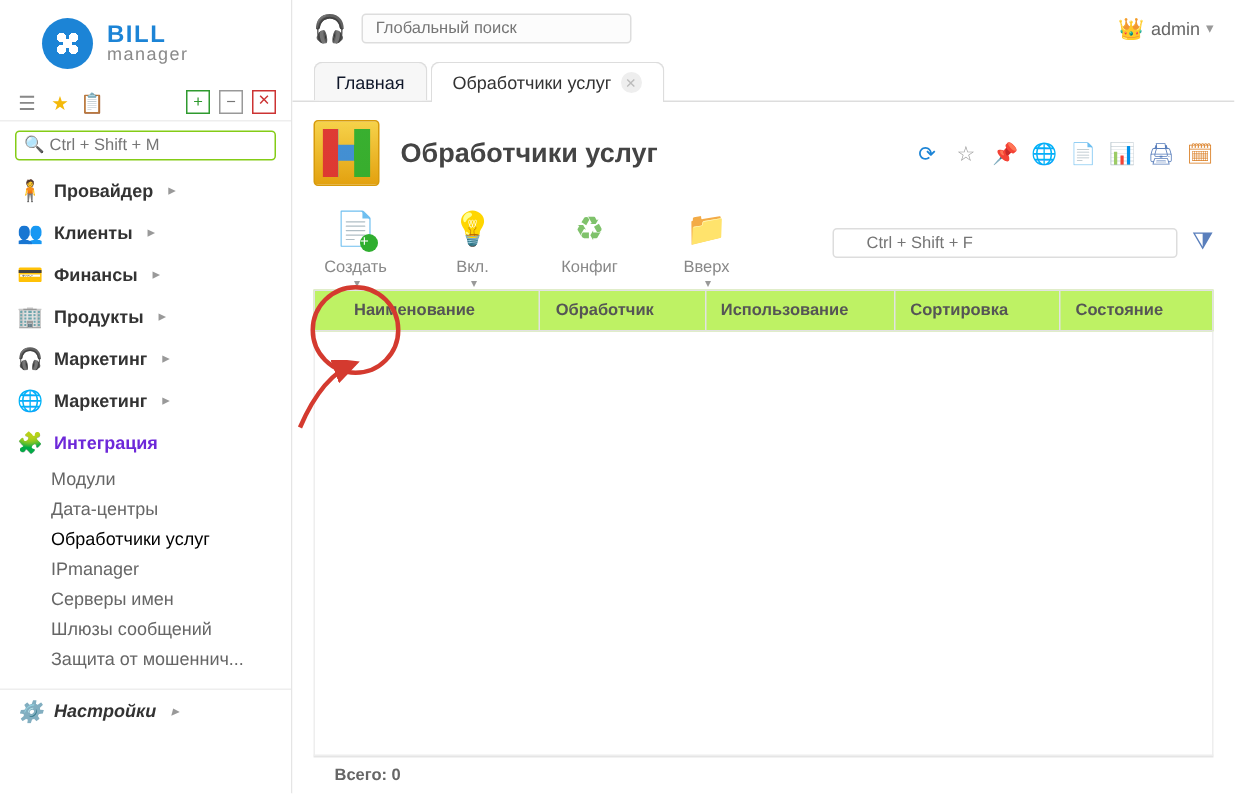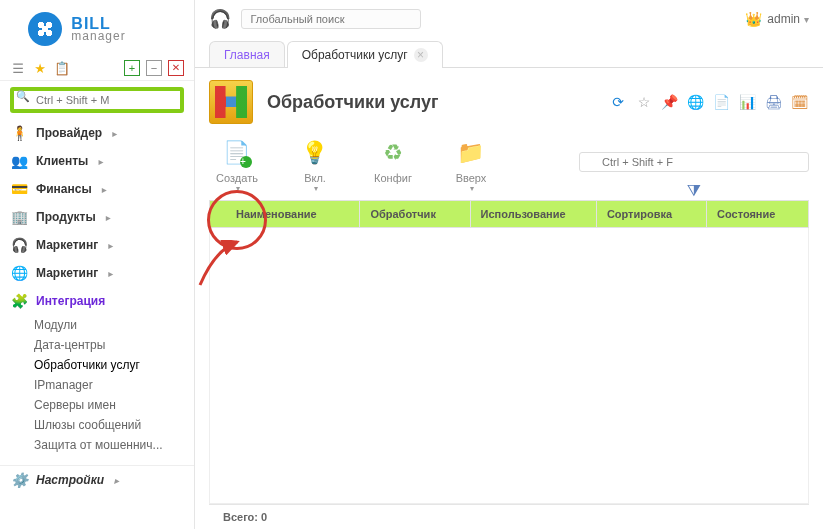--- a/index.html
+++ b/index.html
@@ -25,21 +25,21 @@
   .side-toolbar .spacer { flex:1; }
   .tb-icn { width:16px; height:16px; display:inline-flex; align-items:center; justify-content:center; cursor:pointer; font-size:13px; }
   .tb-icn.star { color:#f4b90a; }
   .tb-icn.clip { color:#9a7b4f; }
   .tb-icn.plus { color:#2f9a2f; border:1px solid #2f9a2f; font-size:11px; line-height:1; }
   .tb-icn.minus { color:#777; border:1px solid #999; font-size:11px; line-height:1; }
   .tb-icn.cross { color:#c33; border:1px solid #c33; font-size:10px; line-height:1;}
   .tb-icn.layout { color:#888; }
 
   .side-search { padding:6px 10px; }
-  .side-search .inp { width:100%; border:4px solid #84cc16; border-radius:3px; padding:3px 6px 3px 22px; color:#999; font-size:11px; background:#fff; }
+  .side-search .inp { width:100%; border:1px solid #84cc16; border-radius:3px; padding:3px 6px 3px 22px; color:#999; font-size:11px; background:#fff; }
   .side-search { position:relative; }
   .side-search::before { content:"🔍"; position:absolute; left:16px; top:9px; font-size:11px; color:#aaa; }
 
   .nav { list-style:none; }
   .nav > li { padding:6px 10px 6px 12px; cursor:pointer; display:flex; align-items:center; gap:8px; }
   .nav > li .nm { color:#333; font-weight:bold; }
   .nav > li .chev { color:#999; font-size:10px; margin-left:2px; }
   .nav > li.expanded .nm { color:#6d28d9; }
   .nav-icn { width:16px; height:16px; display:inline-flex; align-items:center; justify-content:center; font-size:14px; }
   .nav-icn.provider::before { content:"🧍"; }
@@ -62,21 +62,21 @@
   .topbar { height:38px; display:flex; align-items:center; padding:0 14px; gap:10px; }
   .topbar .headset { color:#2f9a2f; font-size:18px; }
   .global-search { border:1px solid #ddd; border-radius:3px; padding:3px 8px; color:#aaa; width:180px; font-size:11px; background:#fcfcfc; }
   .topbar .spacer { flex:1; }
   .user { display:flex; align-items:center; gap:4px; cursor:pointer; }
   .user .uicon { color:#d97a1c; font-size:14px; }
   .user .uname { color:#666; }
   .user .chev { color:#999; font-size:10px; }
 
   .tabs { display:flex; align-items:flex-end; padding:0 14px; border-bottom:1px solid #ddd; gap:2px; position:relative; height:30px;}
-  .tab { border:1px solid #ddd; border-bottom:none; border-radius:6px 6px 0 0; padding:6px 14px 5px; color:#8b5cf6; background:#f7f7f7; cursor:pointer; display:flex; align-items:center; gap:6px; font-size:12px; }
+  .tab { border:1px solid #ddd; border-bottom:none; border-radius:6px 6px 0 0; padding:6px 14px 5px; color:#0f172a; background:#f7f7f7; cursor:pointer; display:flex; align-items:center; gap:6px; font-size:12px; }
   .tab.active { background:#fff; color:#333; position:relative; top:1px; padding-bottom:6px;}
   .tab .close { color:#bbb; border-radius:50%; width:14px; height:14px; display:inline-flex; align-items:center; justify-content:center; font-size:12px; background:#eee; }
 
   .page { flex:1; padding:12px 14px 0 14px; position:relative; display:flex; flex-direction:column; }
 
   .page-head { display:flex; align-items:center; gap:14px; }
   .page-icon { width:44px; height:44px; background:linear-gradient(#f6d24a,#e3a10f); border:1px solid #d79a0a; border-radius:3px; position:relative; }
   .page-icon::before { content:""; position:absolute; inset:5px; background:
       linear-gradient(90deg,#d33 0 33%, #3a8ddb 33% 66%, #2fae2f 66% 100%);
       clip-path: polygon(0 0,33% 0,33% 33%,66% 33%,66% 0,100% 0,100% 100%,66% 100%,66% 66%,33% 66%,33% 100%,0 100%); opacity:.95;}
@@ -101,21 +101,21 @@
   .act.create .aicon::after { content:"+"; position:absolute; right:0; bottom:0; background:#2fae2f; color:#fff; font-size:10px; width:12px; height:12px; border-radius:50%; line-height:12px; }
   .act.on .aicon { color:#f3cf3a; }
   .act.config .aicon { color:#7fc26b; }
   .act.up .aicon { color:#7fc26b; }
   .act .dd { font-size:8px; color:#999; margin-left:2px; }
 
   
   .highlight-ring { position:absolute; width:60px; height:60px; border:3px solid #d43a2f; border-radius:50%; left:12px; top:122px; pointer-events:none; }
   .highlight-arrow { position:absolute; left:0px; top:172px; pointer-events:none; }
 
-  .filter-box { margin-left:auto; display:flex; align-items:center; gap:10px; margin-top:14px;flex-direction:column;}
+  .filter-box { margin-left:auto; display:flex; align-items:flex-start; gap:10px; margin-top:14px;}
   .filter-input { border:1px solid #ddd; border-radius:3px; padding:3px 6px 3px 22px; width:230px; color:#999; font-size:11px; position:relative; }
   .filter-wrap { position:relative; }
   .filter-wrap::before { content:"⌨"; position:absolute; left:6px; top:4px; color:#aaa; font-size:11px; }
   .funnel { color:#5a7fbc; font-size:16px; cursor:pointer; }
 
   .grid-head { display:flex; margin-top:0; border:1px solid #e2e2e2; background:#bef264; }
   .gh { padding:7px 10px; font-size:11px; color:#555; font-weight:bold; border-right:1px solid #e2e2e2; }
   .gh:nth-child(1){flex:0 0 16px; padding:7px 4px; border-right:none;}
   .gh:nth-child(2){flex:1.4;}
   .gh:nth-child(3){flex:1.1;}

